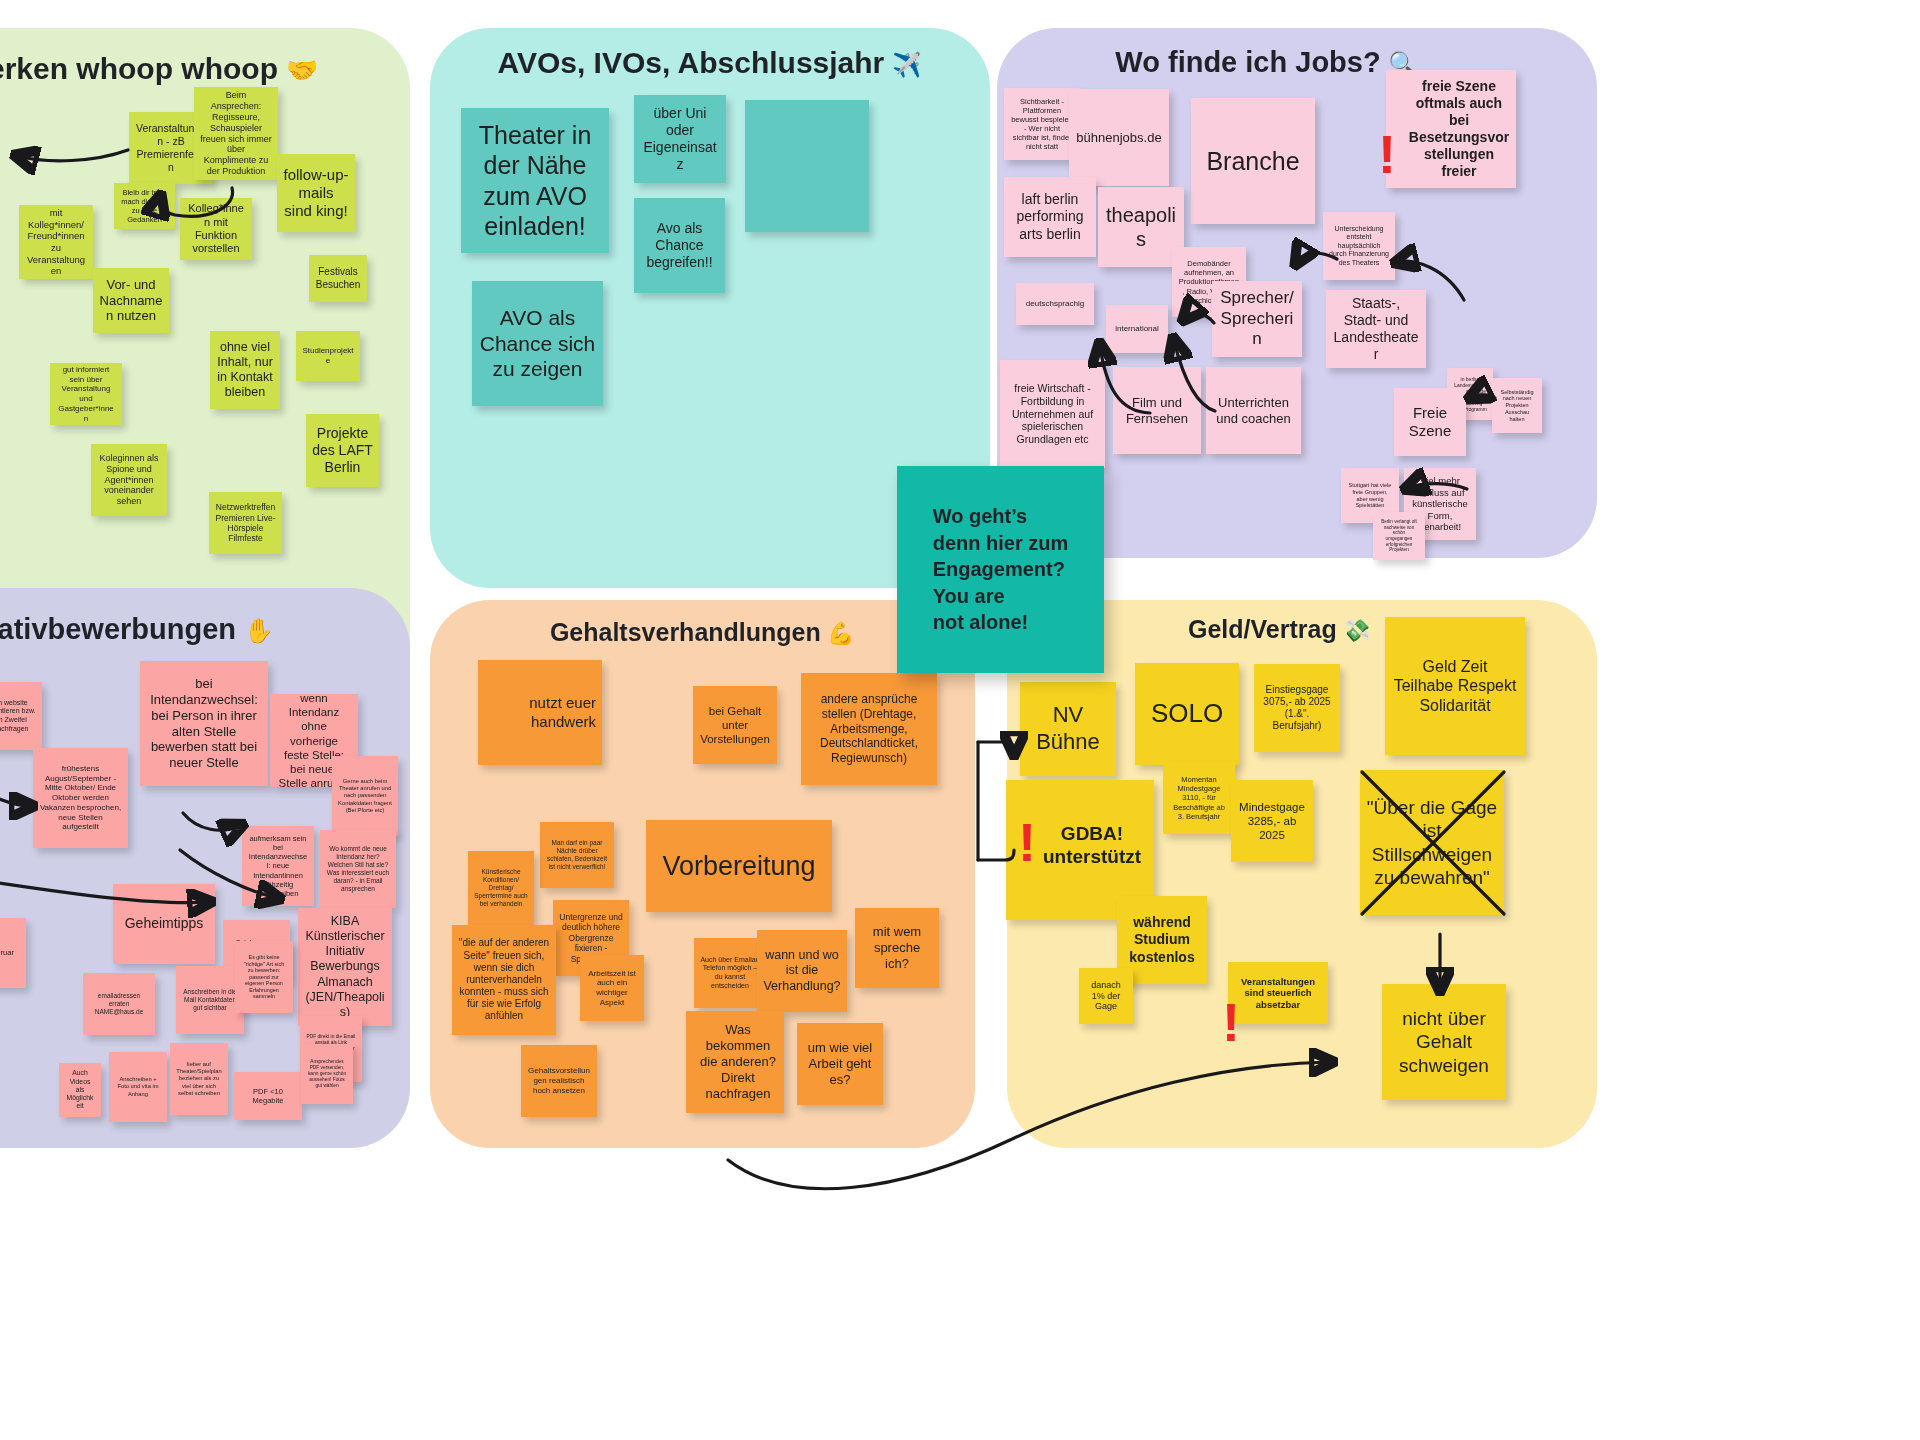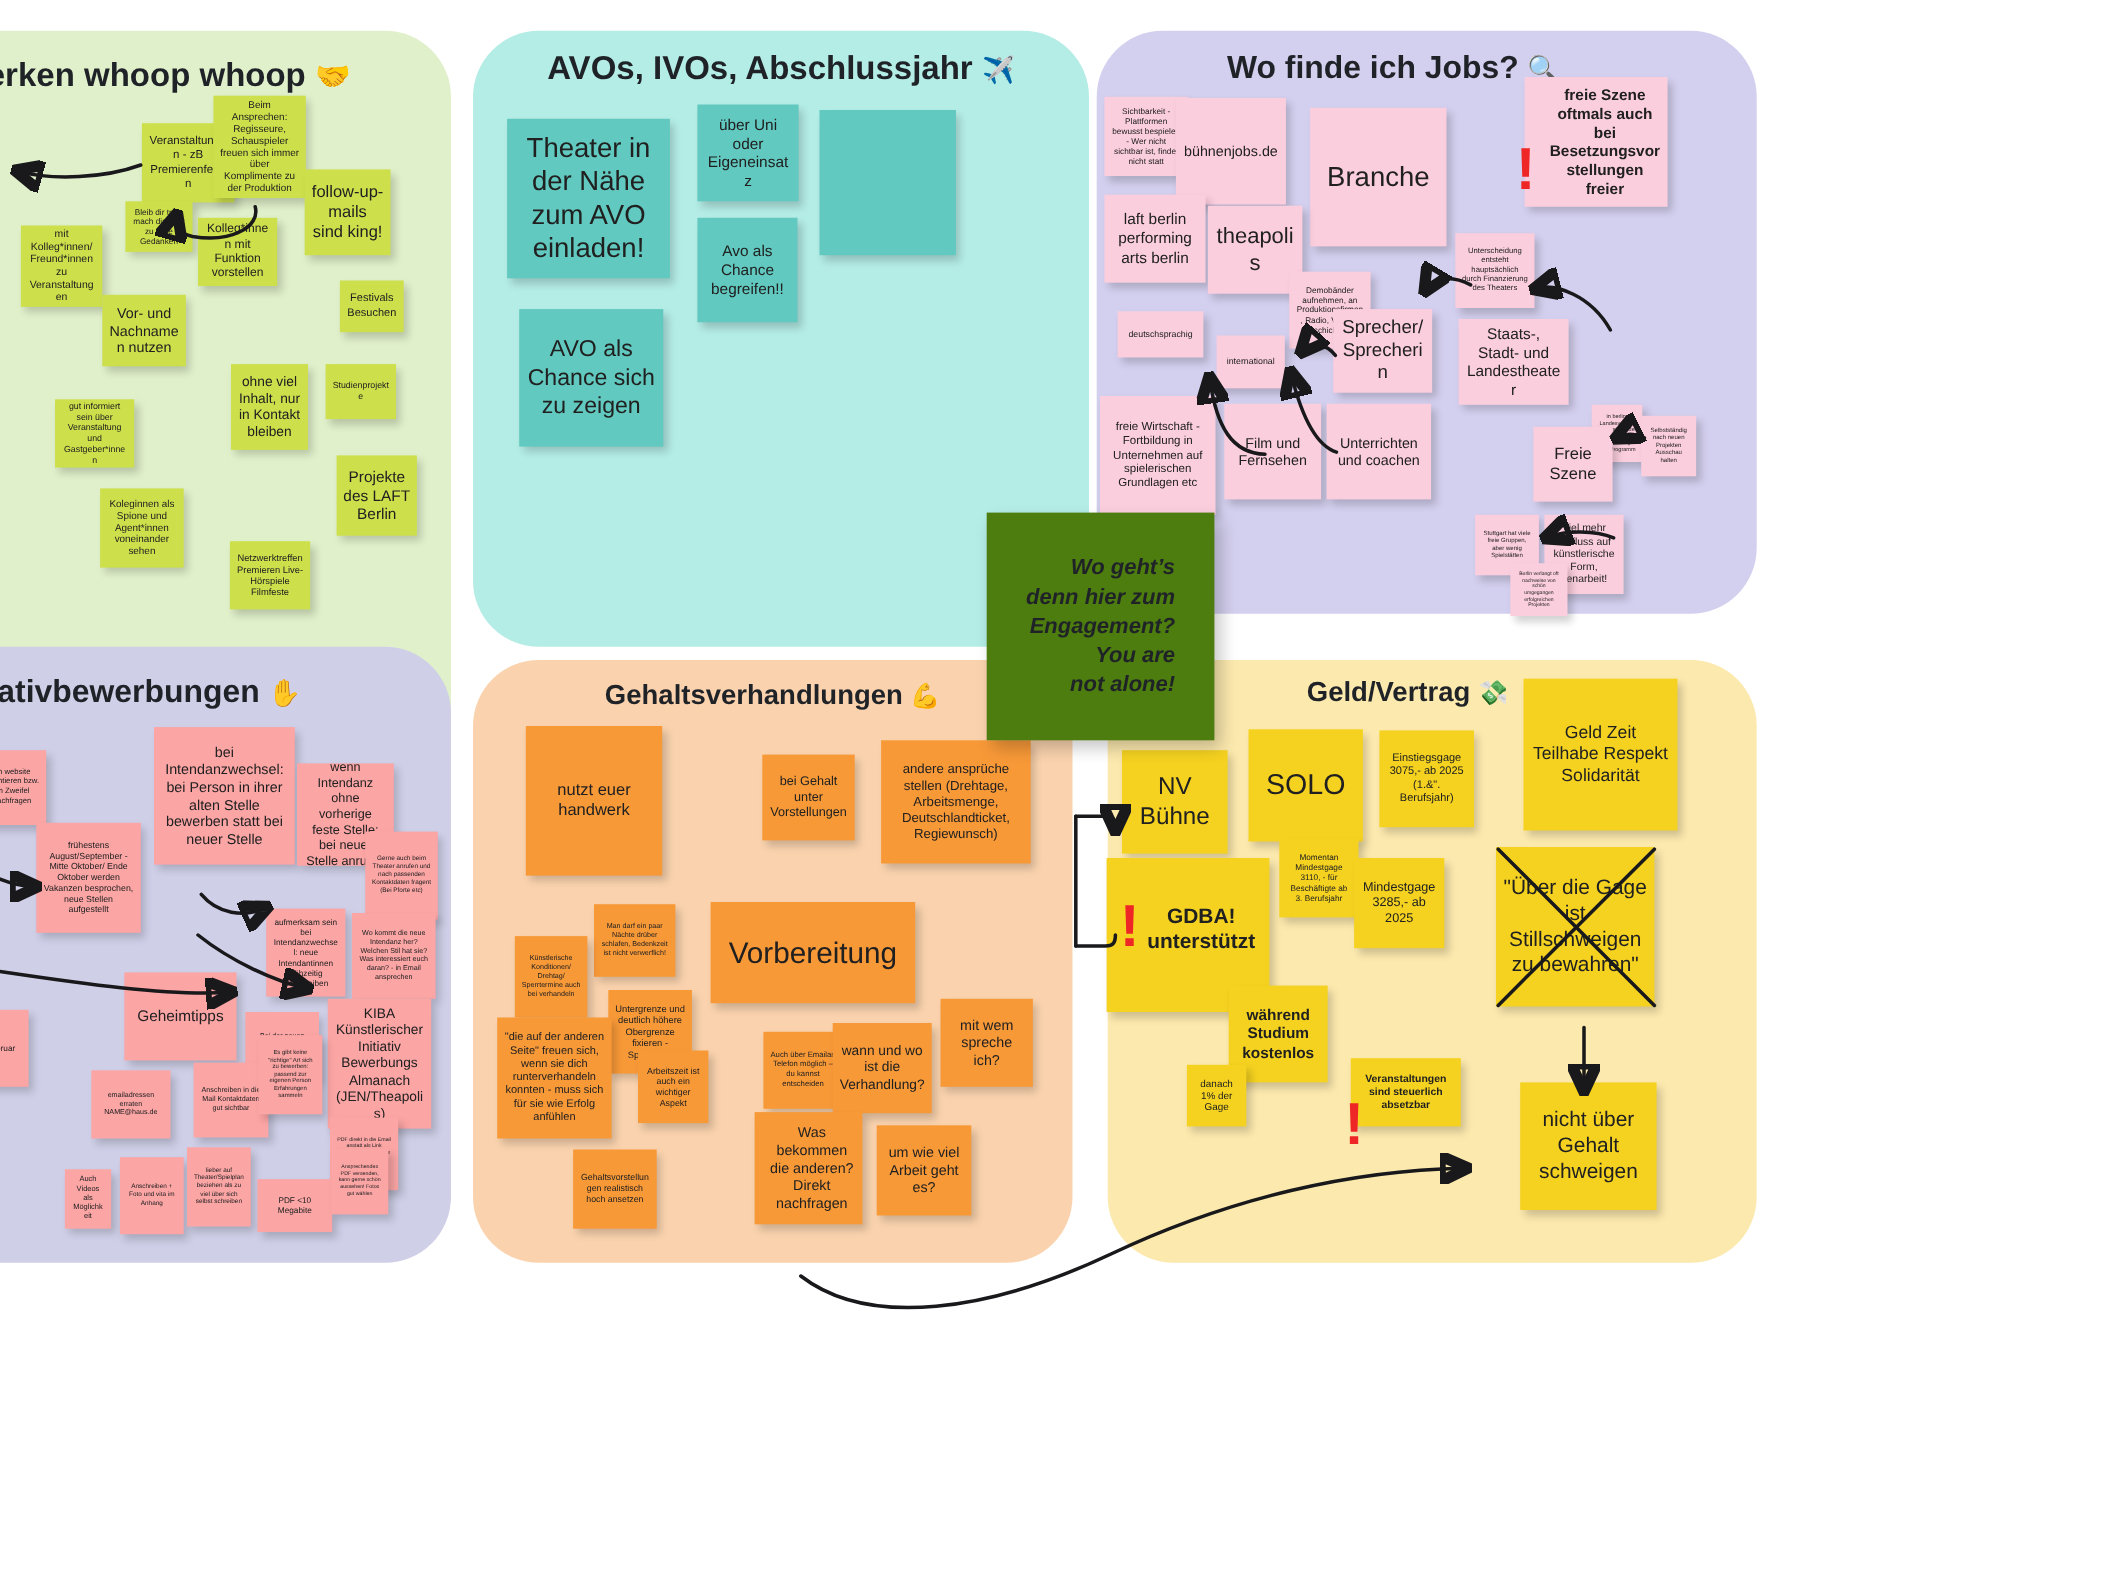--- a/index.html
+++ b/index.html
@@ -50,29 +50,28 @@
   
   #p-orange{background:#fad3ae;}
   .n-orange{background:#f89938;}
   
   #p-yellow{background:#fce9ae;}
   .n-yellow{background:#f5d220;}
 
   
   #center-card{
     position:absolute;
-    background:#4d7c0f;
+    background:#14b8a6;
     box-shadow:6px 8px 14px rgba(0,0,0,0.22);
     display:flex;align-items:center;justify-content:center;
-    text-align:right;
+    text-align:left;
     font-weight:bold;
     color:#1f2328;
     line-height:1.33;
     z-index:60;
-    font-style:italic;
   }
 
   .bang{
     position:absolute;color:#ef2626;font-weight:bold;
     line-height:0.82;z-index:40;pointer-events:none;
   }
 
   svg.arrows{position:absolute;inset:0;width:1920px;height:1440px;pointer-events:none;z-index:50;}
   svg.arrows path,svg.arrows line{fill:none;stroke:#19191c;stroke-width:3.2;stroke-linecap:round;}
   .xout line{stroke:#1c1c1c;stroke-width:3.4;}
@@ -294,21 +293,21 @@
       <span>Ansprechendes PDF versenden, kann gerne schön aussehen! Fotos gut wählen</span>
     </div>
 
   <div class="panel" id="p-orange" style="left:430px;top:600px;width:545px;height:548px;">
   </div>
   <div class="panel-title" style="left:430px;top:618px;width:545px;font-size:25px;">
     <span>Gehaltsverhandlungen</span>
     <span style="font-size:22px;">💪</span>
   </div>
 
-  <div class="note n-orange" style="left:478px;top:660px;width:124px;height:136px;font-size:15px;">
+  <div class="note n-orange" style="left:478px;top:660px;width:124px;height:105px;font-size:15px;text-align:right;">
       <span>nutzt euer handwerk</span>
     </div>
   <div class="note n-orange" style="left:693px;top:686px;width:84px;height:78px;font-size:11.5px;">
       <span>bei Gehalt unter Vorstellungen</span>
     </div>
   <div class="note n-orange" style="left:801px;top:673px;width:136px;height:112px;font-size:12px;">
       <span>andere ansprüche stellen (Drehtage, Arbeitsmenge, Deutschlandticket, Regiewunsch)</span>
     </div>
   <div class="note n-orange" style="left:540px;top:822px;width:74px;height:66px;font-size:6.5px;">
       <span>Man darf ein paar Nächte drüber schlafen, Bedenkzeit ist nicht verwerflich!</span>

